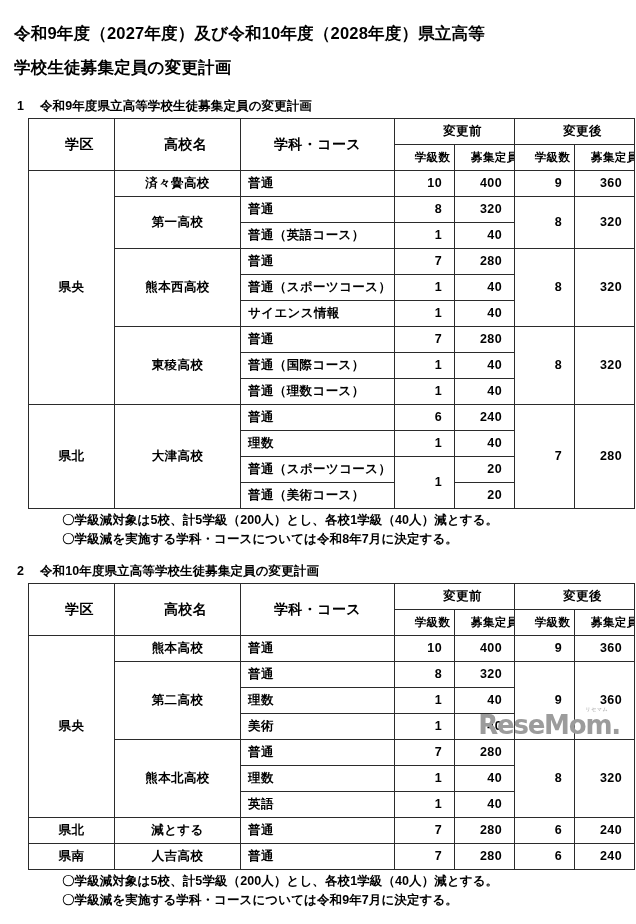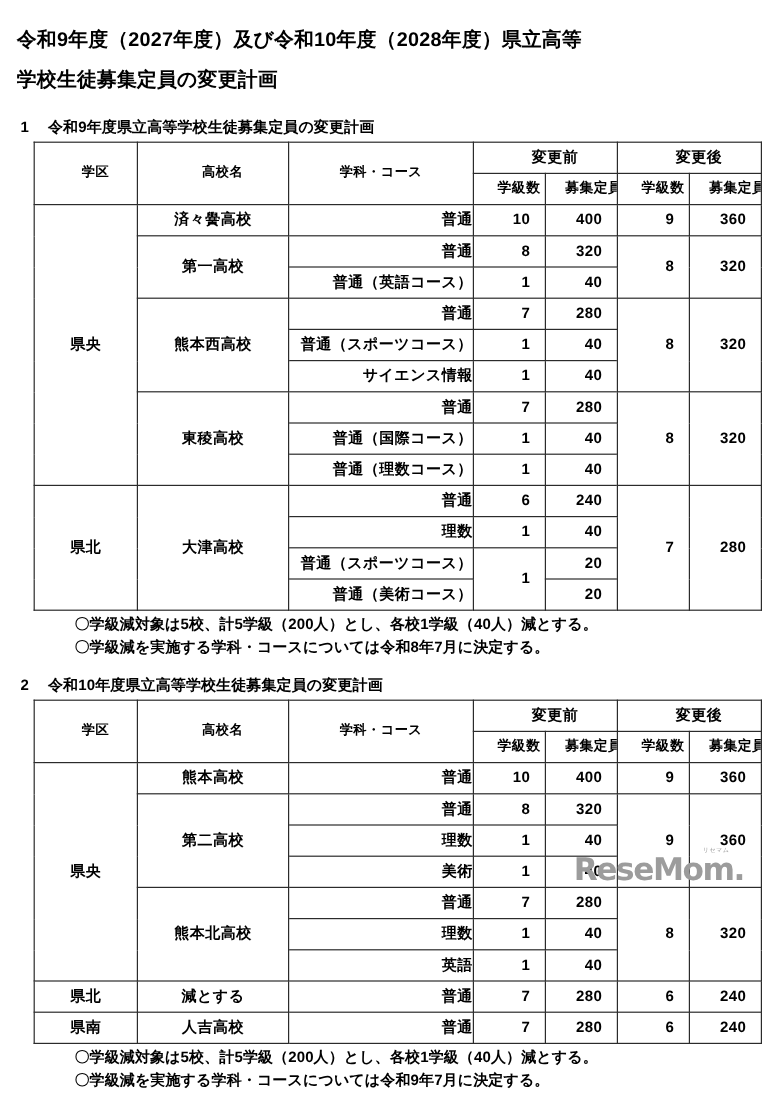--- a/index.html
+++ b/index.html
@@ -71,26 +71,26 @@
     white-space: nowrap;
   }
   table.plan th { text-align: center; padding-left: 16px; }
 
   .c-district { width: 69px; text-align: center; }
   .c-school   { width: 109px; text-align: center; }
   .c-course   { width: 153px; text-align: left; padding-left: 7px !important; }
   .c-num      { width: 69px;  text-align: right; padding-right: 12px !important; }
 
   td.district, td.school { text-align: center; vertical-align: middle; }
-  td.course { text-align: right; padding-left: 7px !important; }
+  td.course { text-align: left; padding-left: 7px !important; }
   td.num { text-align: right; padding-right: 12px !important; vertical-align: middle; }
 
   th.grp { height: 24px; line-height: 24px; }
   th.sub { height: 24px; line-height: 24px; font-size: 11.5px; letter-spacing: 0.2px; }
-  th.c-district-h, th.c-school-h, th.c-course-h { font-size: 11px; margin-top: 24px; }
+  th.c-district-h, th.c-school-h, th.c-course-h { font-size: 14px; margin-top: 24px; }
 
   
   .notes {
     margin-left: 48px;
     margin-top: 2px;
     font-size: 12.5px;
     font-weight: bold;
     line-height: 19px;
     letter-spacing: 0.1px;
   }

